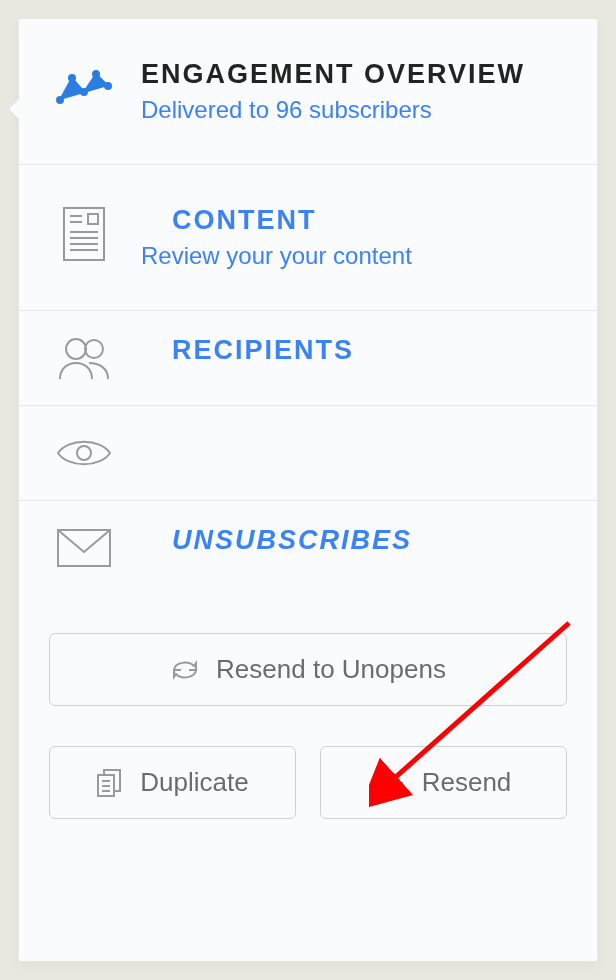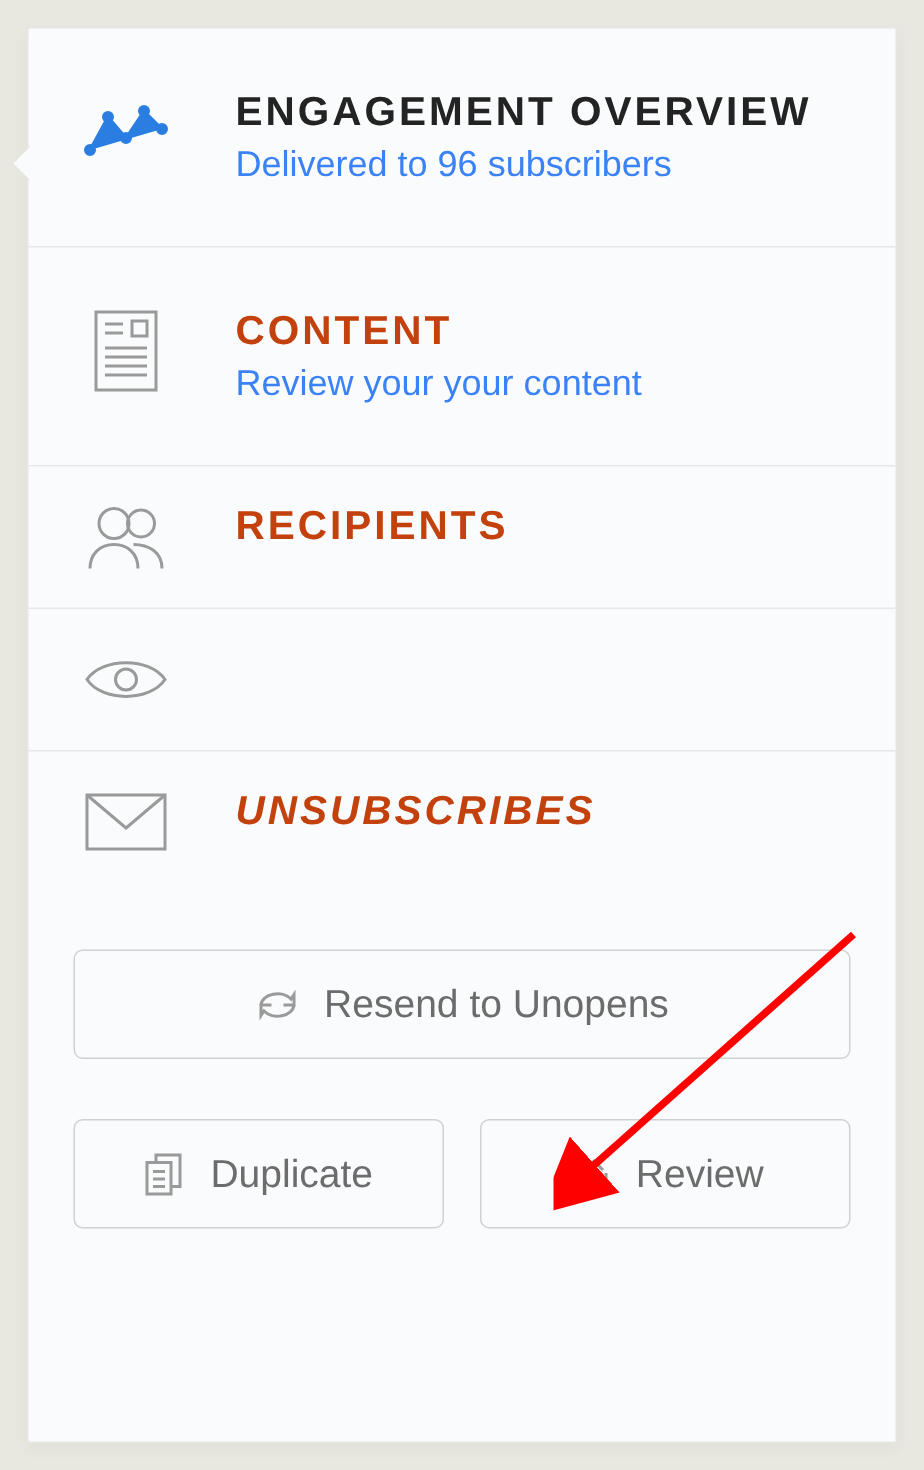--- a/index.html
+++ b/index.html
@@ -29,28 +29,28 @@
     border-bottom: 12px solid transparent;
     border-right: 12px solid #fafbfc;
     filter: drop-shadow(-1px 0 0 #e6e6e3);
     z-index: 2;
   }
 
   .nav-list { list-style: none; }
   .nav-item {
     display: flex;
     align-items: flex-start;
-    gap: 44px;
+    gap: 28px;
     padding: 40px 36px 40px 36px;
     border-bottom: 1px solid #e7e7e7;
     cursor: pointer;
   }
   .nav-item.active .nav-title { color: #232323; }
   .nav-item.active .icon-slot svg { stroke: #2a7de1; fill: #2a7de1; }
-  .nav-item:not(.active) .nav-title { color: #c2410c; }
+  .nav-item:not(.active) .nav-title { color: #3b82f6; margin-left: 31px; }
   .nav-item:not(.active) .icon-slot svg { stroke: #9a9a9a; }
   .nav-item.last { border-bottom: none; font-style: italic; }
 
   .nav-item.single .text-slot { display: flex; align-items: center; }
   .nav-item.single { padding-top: 24px; padding-bottom: 24px; }
 
   .icon-slot {
     width: 58px; height: 58px;
     flex: 0 0 58px;
     display:flex; align-items:center; justify-content:center;
@@ -204,21 +204,21 @@
           <line x1="6" y1="18" x2="14" y2="18"></line>
           <line x1="6" y1="23" x2="14" y2="23"></line>
         </svg>
         <span>Duplicate</span>
       </button>
       <button class="btn">
         <svg width="30" height="26" viewBox="0 0 30 26" fill="none" stroke-width="2">
           <path d="M4 12 v10 h22 V12"></path>
           <path d="M12 10 l6-6 6 6 M18 4 v12"></path>
         </svg>
-        <span>Review</span>
+        <span>Resend</span>
       </button>
     </div>
   </div>
 
   <svg class="arrow-annotation" viewBox="0 0 220 220">
     <defs>
       <marker id="ah" markerWidth="10" markerHeight="10" refX="2" refY="5" orient="auto">
         <polygon points="0,0 10,5 0,10" fill="#ff0000"></polygon>
       </marker>
     </defs>

